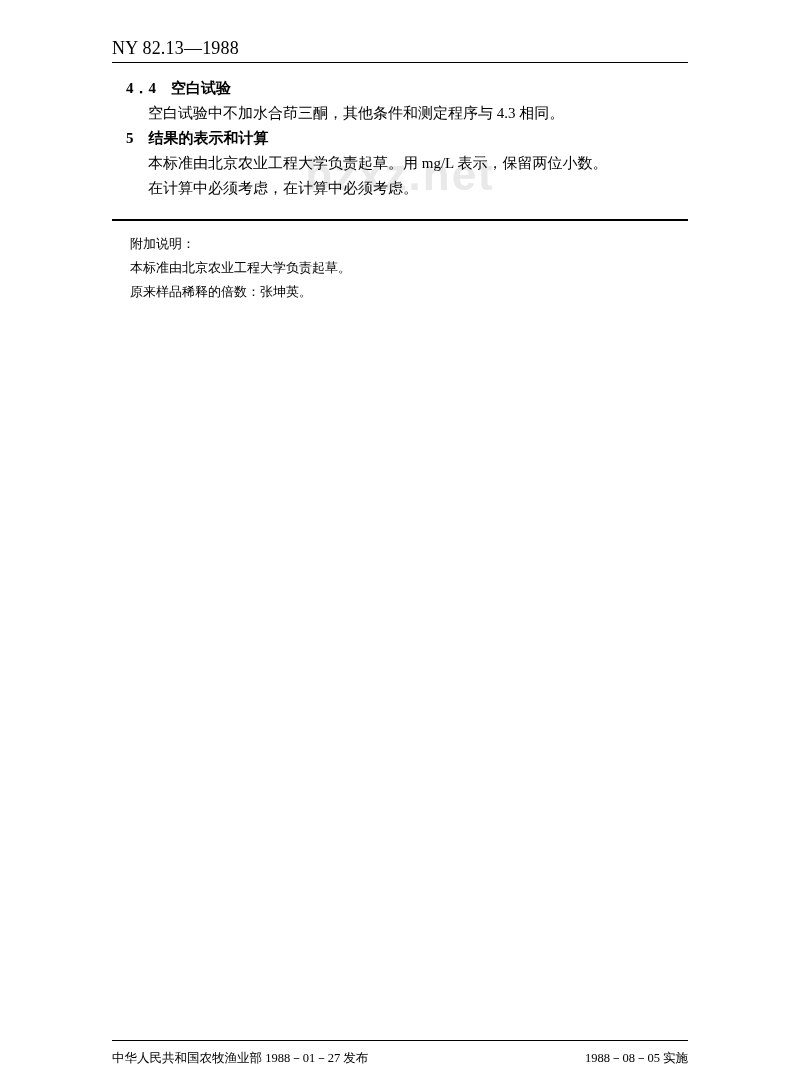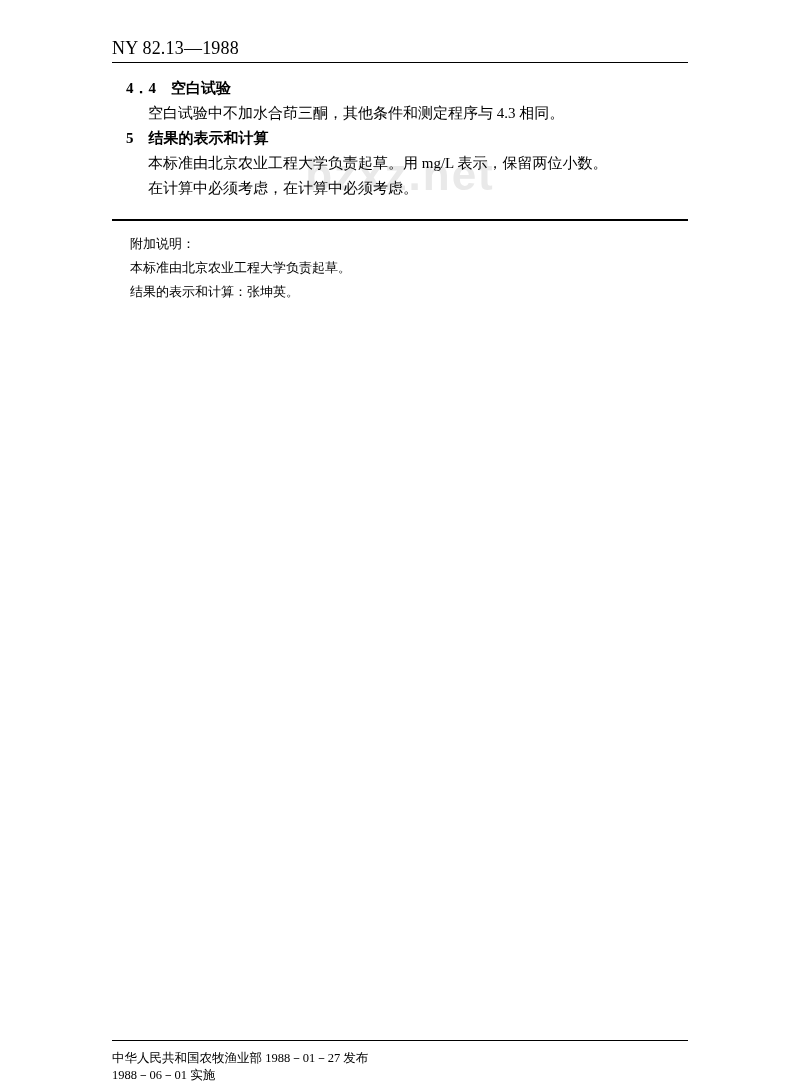--- a/index.html
+++ b/index.html
@@ -120,21 +120,20 @@
     position: absolute;
     left: 112px;
     top: 1050px;
     width: 576px;
     display: flex;
     justify-content: space-between;
     align-items: baseline;
     font-size: 12.5px;
     font-family: "Liberation Serif", "DejaVu Serif", serif;
     z-index: 2;
-    flex-direction: column;
   }
   .footer-left { text-align: left; }
   .footer-right { text-align: right; }
 </style>
 </head>
 <body>
 
 <div class="page">
 
   <div class="watermark">bzxz.net</div>
@@ -156,23 +155,23 @@
 
     <div class="clause indent-1">在计算中必须考虑，在计算中必须考虑。</div>
 
   </div>
 
   <div class="rule-thick"></div>
 
   <div class="notes">
     <div class="notes-line">附加说明：</div>
     <div class="notes-line">本标准由北京农业工程大学负责起草。</div>
-    <div class="notes-line">结果的表示和计算：张坤英。</div>
+    <div class="notes-line">原来样品稀释的倍数：张坤英。</div>
   </div>
 
   <div class="footer-rule"></div>
 
   <div class="footer">
     <div class="footer-left">中华人民共和国农牧渔业部 1988－01－27 发布</div>
-    <div class="footer-right">1988－06－01 实施</div>
+    <div class="footer-right">1988－08－05 实施</div>
   </div>
 
 </div>
 
 </body></html>

